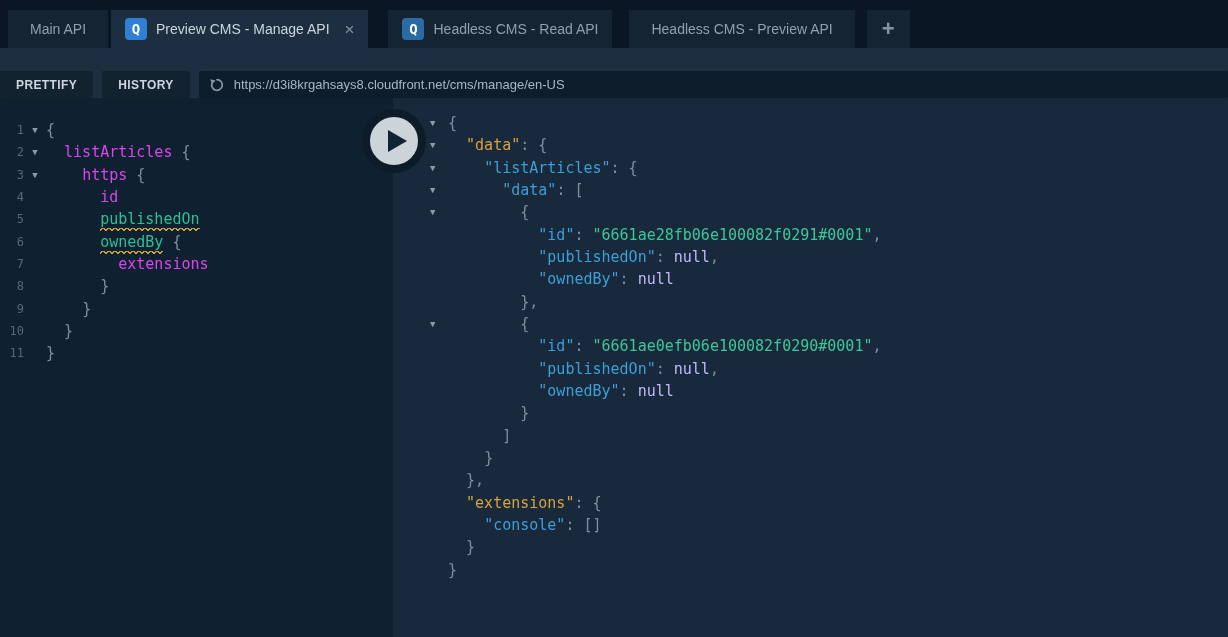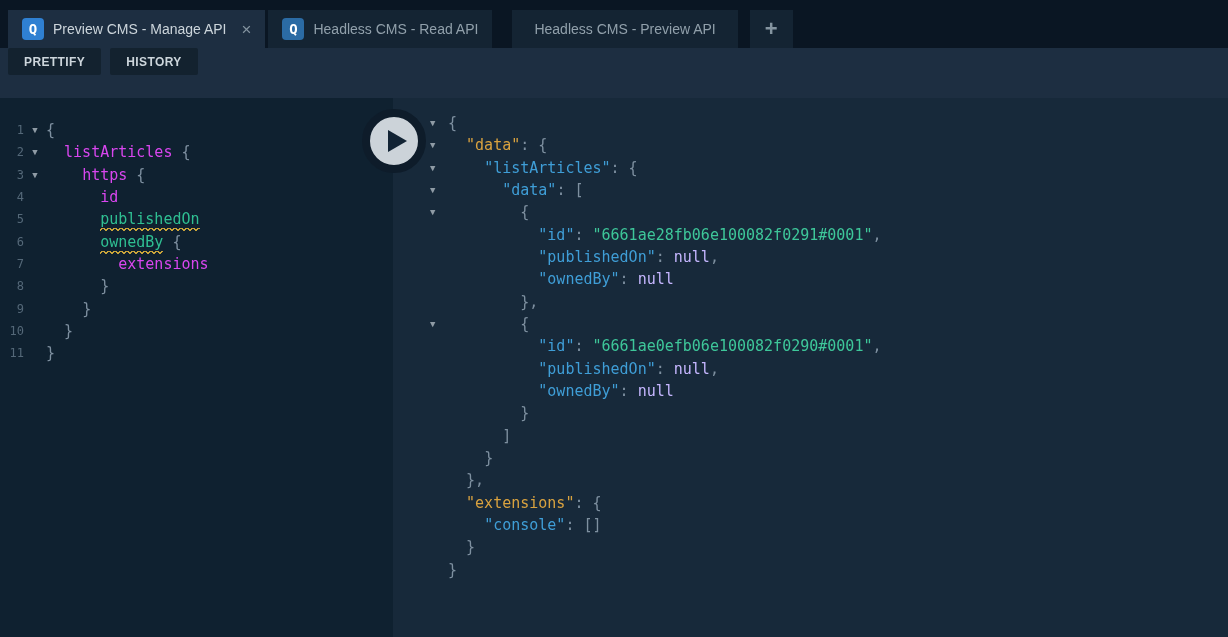--- a/index.html
+++ b/index.html
@@ -8,31 +8,31 @@
 
   
   .tabbar { height:48px; background:#0a1623; display:flex; align-items:flex-end; }
   .tab { height:38px; display:flex; align-items:center; gap:9px; padding:0 14px;
          background:#142433; color:#91a0ab; font-size:14px; cursor:pointer; white-space:nowrap; }
   .tab.noicon { padding:0 22px; }
   .tab.active { background:#1d2e41; color:#ccd5db; }
   .tab:nth-child(1){ margin-left:8px; }
   .tab:nth-child(2){ margin-left:3px; }
   .tab:nth-child(3){ margin-left:20px; }
-  .tab:nth-child(4){ margin-left:4px; }
+  .tab:nth-child(4){ margin-left:17px; }
   .newtab { margin-left:12px; width:43px; height:38px; background:#142433; color:#8494a0;
             font-size:22px; font-weight:bold; display:flex; align-items:center; justify-content:center; cursor:pointer; }
   .q-badge { width:22px; height:22px; border-radius:4px; background:#2b6ba4; color:#ffffff;
              font-weight:bold; font-size:14px; display:flex; align-items:center; justify-content:center;
              font-family:"DejaVu Sans Mono", monospace; flex:none; }
   .tab.active .q-badge { background:#2f80d2; }
   .close-x { color:#8494a0; font-size:17px; margin-left:6px; line-height:1; }
 
   
-  .toolbar { height:50px; background:#1d2e41; display:flex; align-items:flex-start; padding-left:8px; gap:9px; }
+  .toolbar { height:50px; background:#1d2e41; display:flex; align-items:flex-end; gap:9px; }
   .tbtn { height:27px; padding:0 16px; background:#13222f; color:#cdd6dc; font-weight:bold;
           font-size:12px; letter-spacing:0.4px; display:flex; align-items:center; border-radius:2px; cursor:pointer; }
   .urlbar { flex:1; height:27px; background:#0e1d2b; border-radius:2px; display:flex;
             align-items:center; gap:9px; padding:0 10px; }
   .urlbar input { background:transparent; border:none; outline:none; color:#a9b6bf;
                   font-size:13px; font-family:"Liberation Sans", sans-serif; width:100%; }
   .hist-icon { flex:none; display:flex; }
 
   
   .main { display:flex; height:539px; position:relative; }
@@ -63,38 +63,50 @@
   .play { position:absolute; left:362px; top:11px; width:64px; height:64px; border-radius:50%;
           background:#ccd3d9; border:8px solid #0e1c2a; display:flex; align-items:center;
           justify-content:center; cursor:pointer; z-index:5; }
   .play-tri { width:0; height:0; border-top:11px solid transparent; border-bottom:11px solid transparent;
               border-left:19px solid #122334; margin-left:6px; }
 </style>
 </head>
 <body>
 
 <div class="tabbar" id="tabbar">
+    <div class="tab noicon">
+      <span>Main API</span>
+    </div>
     <div class="tab active">
       <span class="q-badge">Q</span>
       <span>Preview CMS - Manage API</span>
       <span class="close-x">×</span>
     </div>
     <div class="tab">
       <span class="q-badge">Q</span>
       <span>Headless CMS - Read API</span>
     </div>
     <div class="tab noicon">
       <span>Headless CMS - Preview API</span>
     </div>
     <div class="newtab">+</div>
   </div>
 
 <div class="toolbar">
   <div class="tbtn">PRETTIFY</div>
   <div class="tbtn">HISTORY</div>
+  <div class="urlbar">
+    <span class="hist-icon">
+      <svg width="16" height="16" viewBox="0 0 16 16">
+        <path d="M 8 2.7 A 5.3 5.3 0 1 1 3.4 5.4" fill="none" stroke="#8a97a2" stroke-width="1.7" stroke-linecap="round"></path>
+        <path d="M 1.1 2.2 L 3.2 7.1 L 6.6 3.4 Z" fill="#8a97a2"></path>
+      </svg>
+    </span>
+    <input type="text" readonly="" value="https://d3i8krgahsays8.cloudfront.net/cms/manage/en-US" style="">
+  </div>
 </div>
 
 <div class="main">
   <div class="query-pane" id="query-pane">
       <div class="cline">
         <span class="lnum">1</span>
         <span class="fold">▼</span>
         <span class="code"><span class="tk-punct">{</span></span>
       </div>
       <div class="cline">

